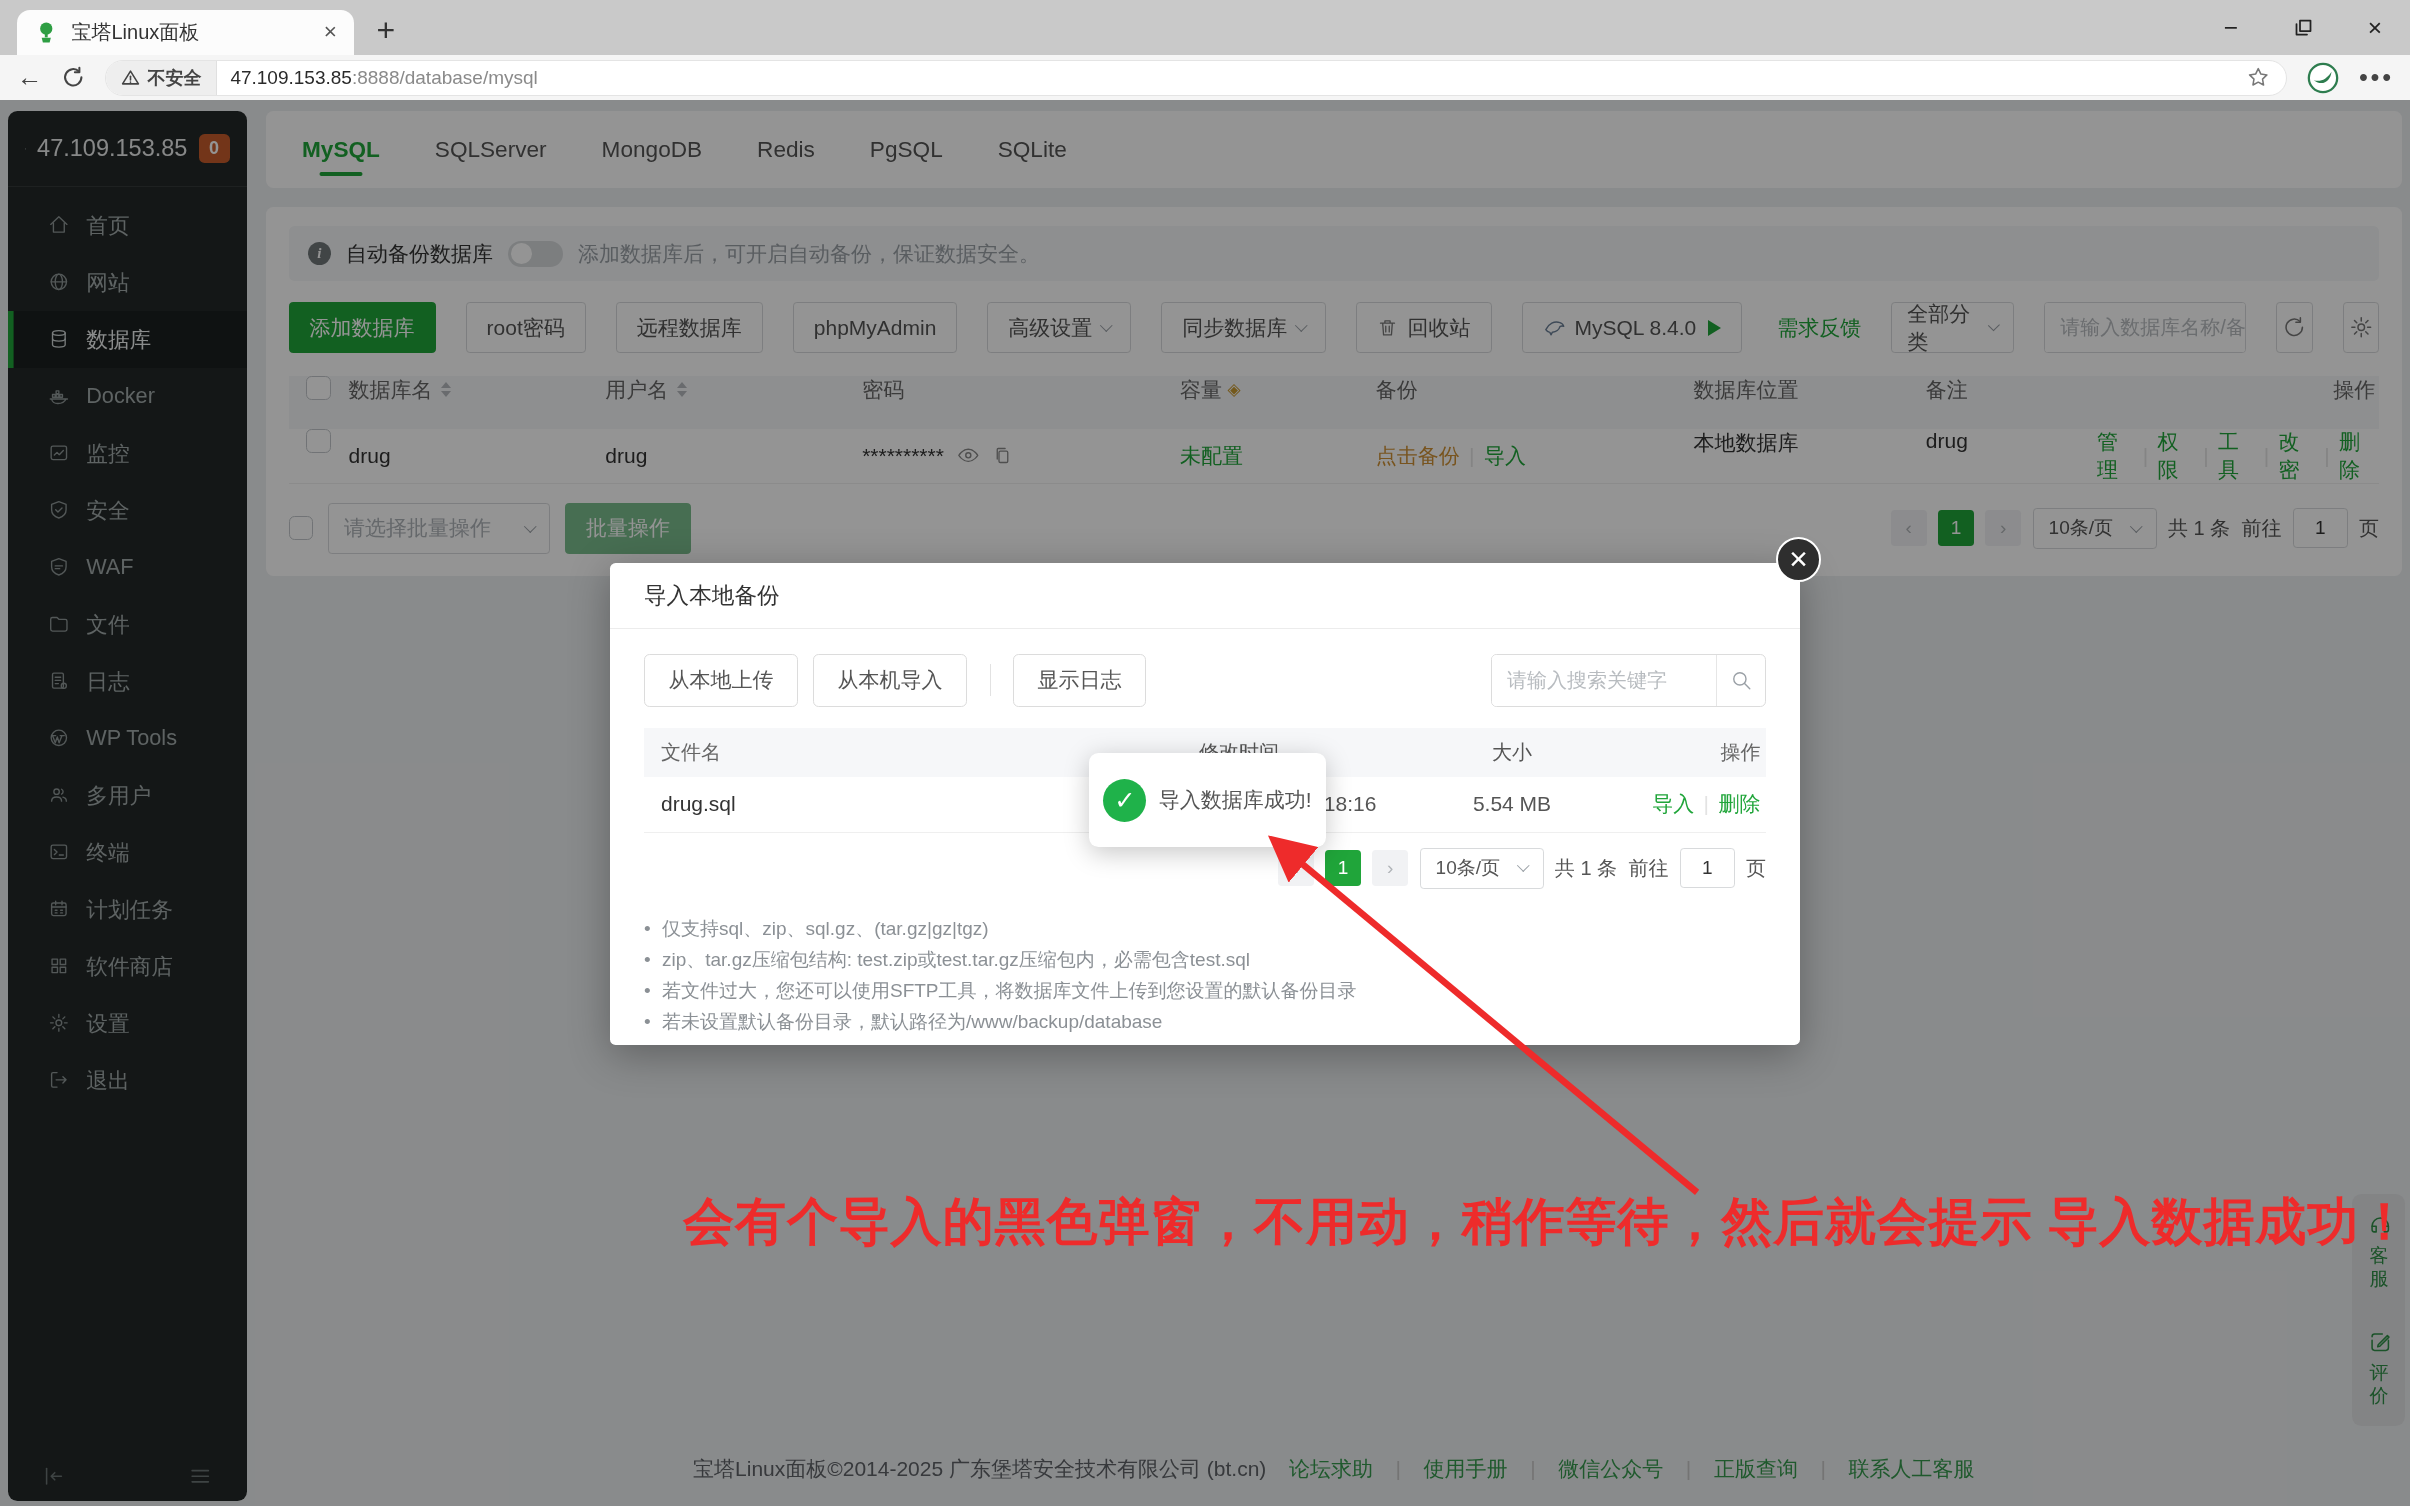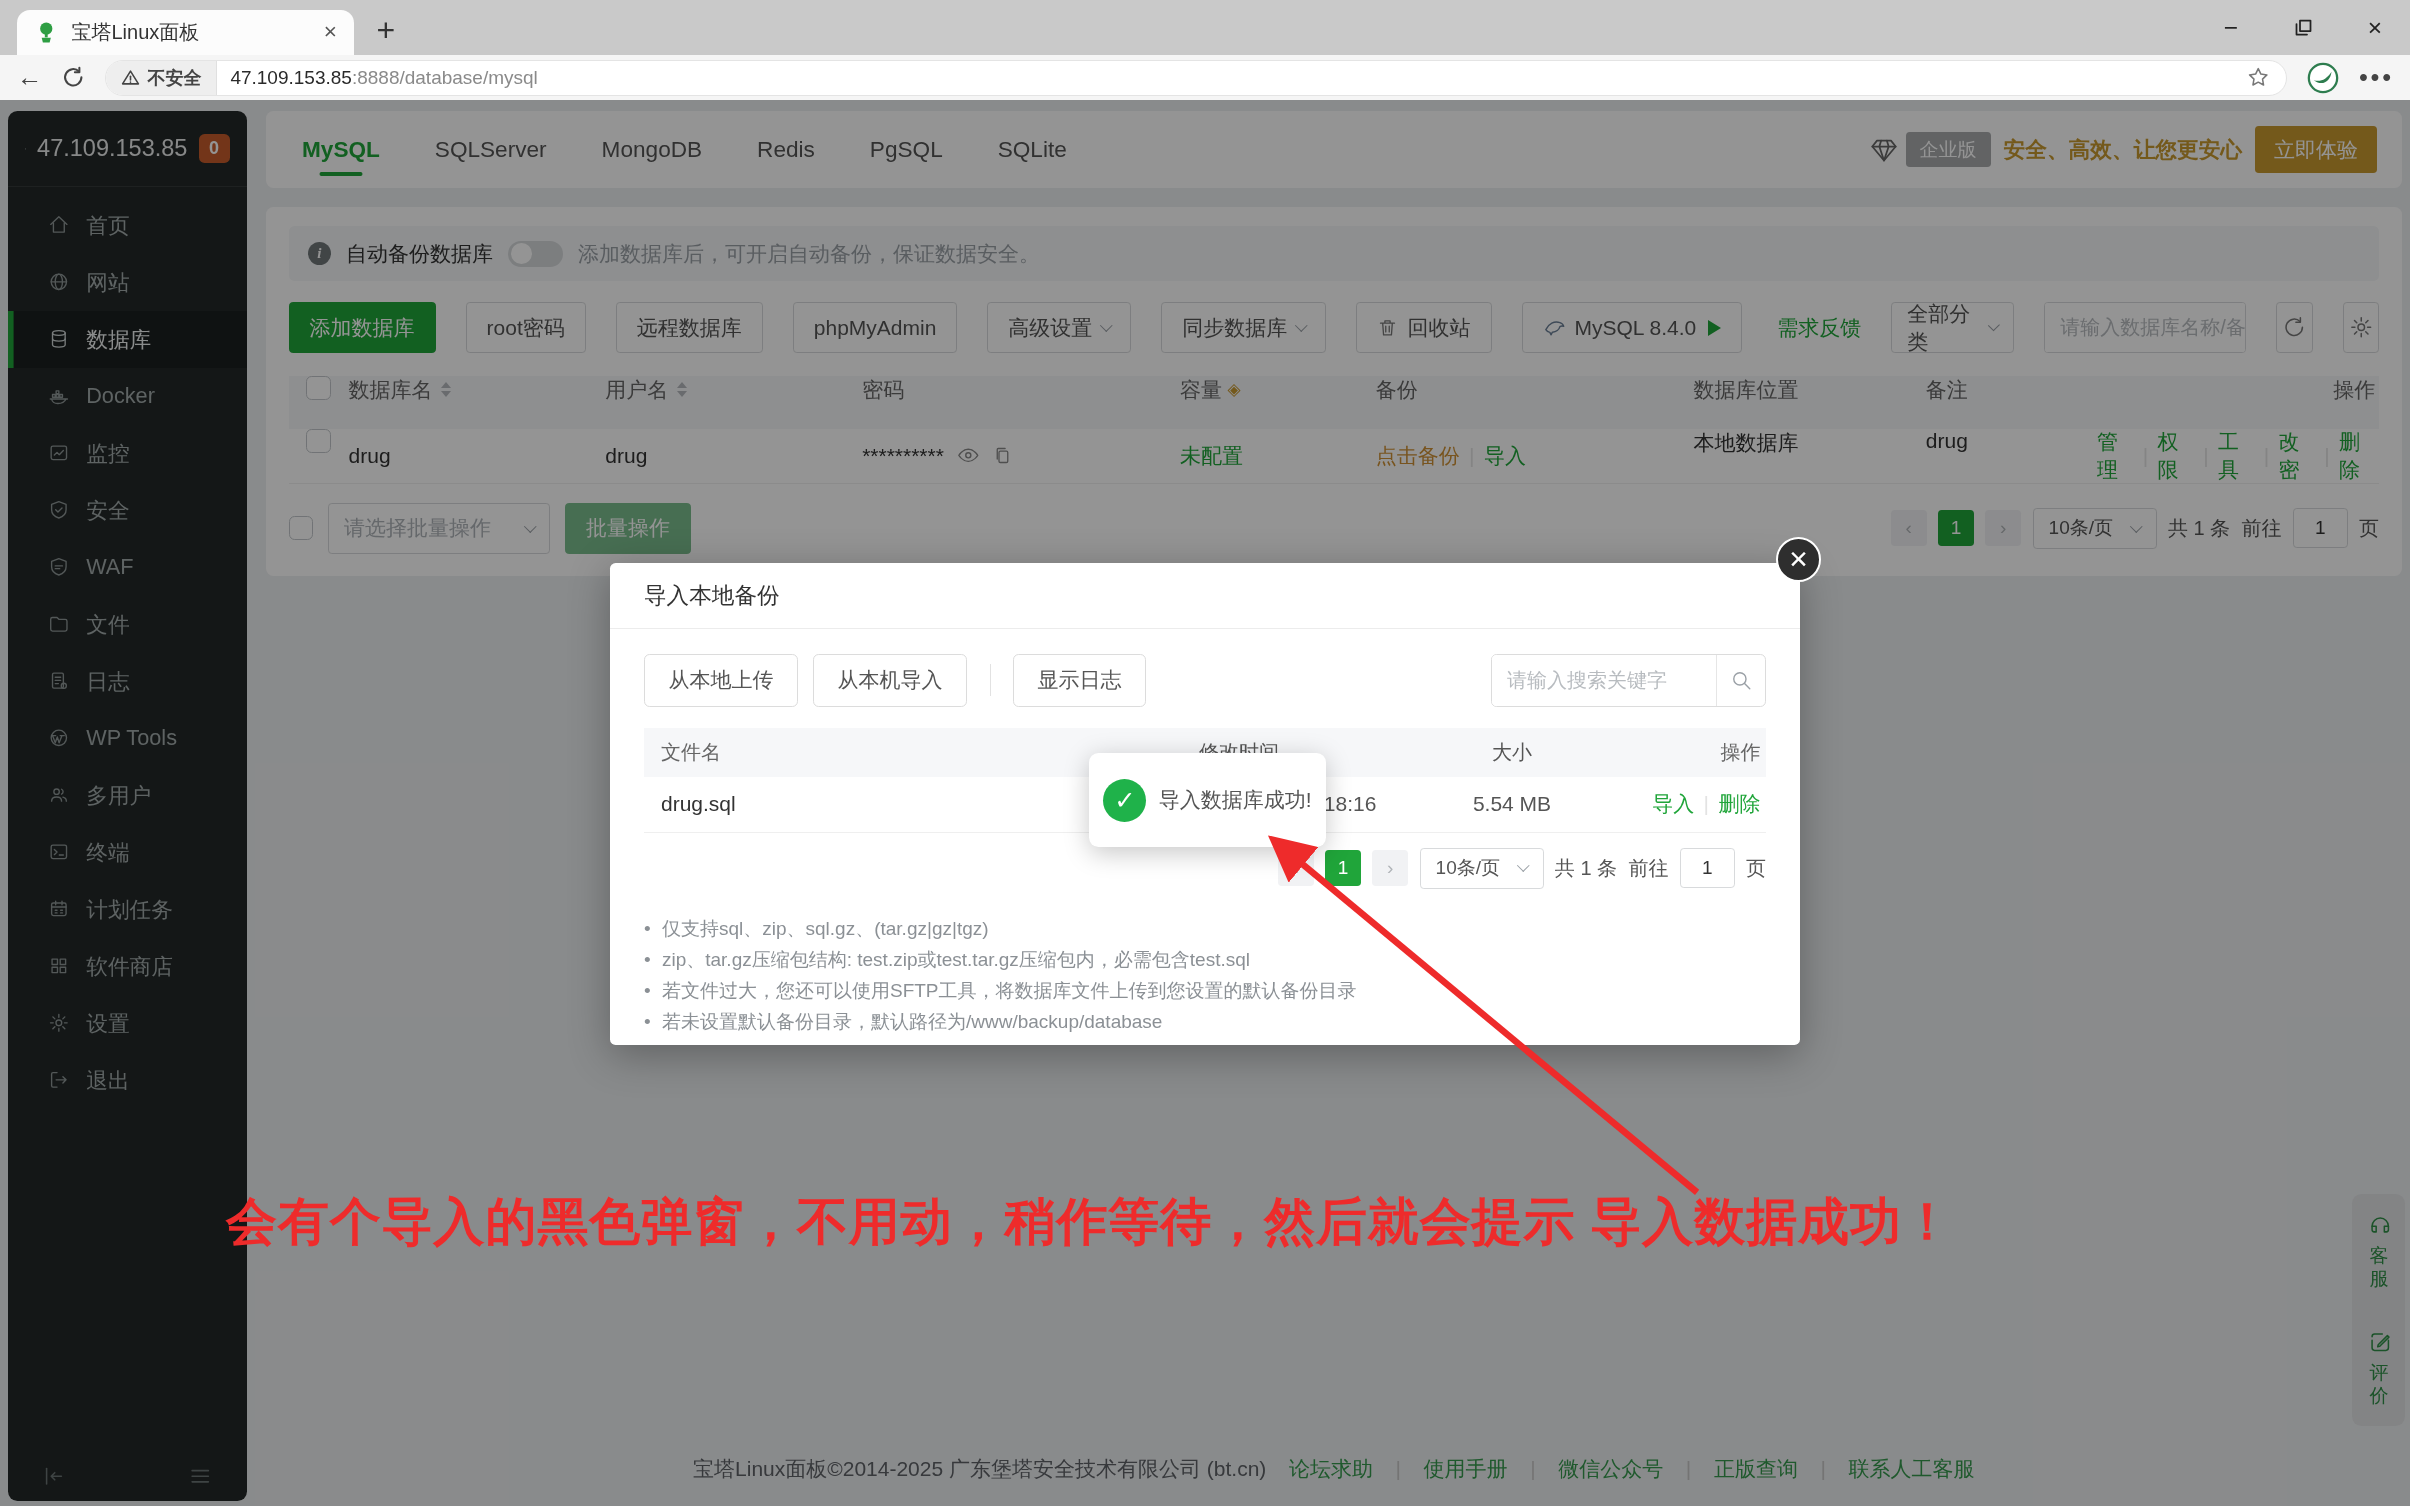--- a/index.html
+++ b/index.html
@@ -138,21 +138,21 @@
   .note::before{content:"\2022";color:#8b9095}
   .modal-close{position:absolute;left:1776px;top:537px;width:45px;height:45px;border-radius:50%;background:#2e2e2e;
     border:2.8px solid #fff;color:#fff;display:flex;align-items:center;justify-content:center;font-size:24.5px;z-index:21;cursor:pointer}
 
   .toast{position:absolute;left:1089px;top:753px;width:237px;height:94px;background:#fff;border-radius:9.4px;
     box-shadow:0 5.6px 26px rgba(0,0,0,.22);display:flex;align-items:center;justify-content:center;gap:12.2px;z-index:22}
   .toast-ic{width:43px;height:43px;border-radius:50%;background:#1fb24a;color:#fff;font-size:25.4px;font-weight:700;display:flex;align-items:center;justify-content:center}
   .toast-msg{font-size:21px;color:#555}
 
   .arrow-svg{position:absolute;left:0;top:0;width:2411px;height:1507px;z-index:30;pointer-events:none}
-  .annotation{position:absolute;left:226px;right:0;top:1188px;text-align:left;z-index:30;color:#ee2b2b;font-size:51px;font-weight:600;letter-spacing:0.9px}
+  .annotation{position:absolute;left:226px;right:0;top:1188px;text-align:right;z-index:30;color:#ee2b2b;font-size:51px;font-weight:600;letter-spacing:0.9px}
 </style>
 </head>
 <body>
 
 <div id="screen">
 
   <div class="tabstrip">
     <div class="btab">
       <svg width="24.5" height="24.5" viewBox="0 0 24 24">
           <circle cx="12" cy="8.5" r="6" fill="#2e9e43"></circle>
@@ -346,29 +346,20 @@
   </div>
 
   <div class="main">
     <div class="tabs-card">
       <span class="ptab active">MySQL</span>
       <span class="ptab">SQLServer</span>
       <span class="ptab">MongoDB</span>
       <span class="ptab">Redis</span>
       <span class="ptab">PgSQL</span>
       <span class="ptab">SQLite</span>
-      <div class="promo">
-        <svg class="ico" width="28" height="28" viewBox="0 0 24 24" style="stroke:#666">
-            <path d="M6 4h12l4 5-10 12L2 9z"></path>
-            <path d="M2 9h20M9.5 4 8 9l4 12M14.5 4 16 9l-4 12"></path>
-          </svg>
-        <span class="promo-chip">企业版</span>
-        <span class="promo-slogan">安全、高效、让您更安心</span>
-        <span class="promo-cta">立即体验</span>
-      </div>
     </div>
 
     <div class="content-card">
       <div class="info-row">
         <span class="info-i">i</span>
         <span class="info-label">自动备份数据库</span>
         <span class="toggle"></span>
         <span class="hint">添加数据库后，可开启自动备份，保证数据安全。</span>
       </div>
 

